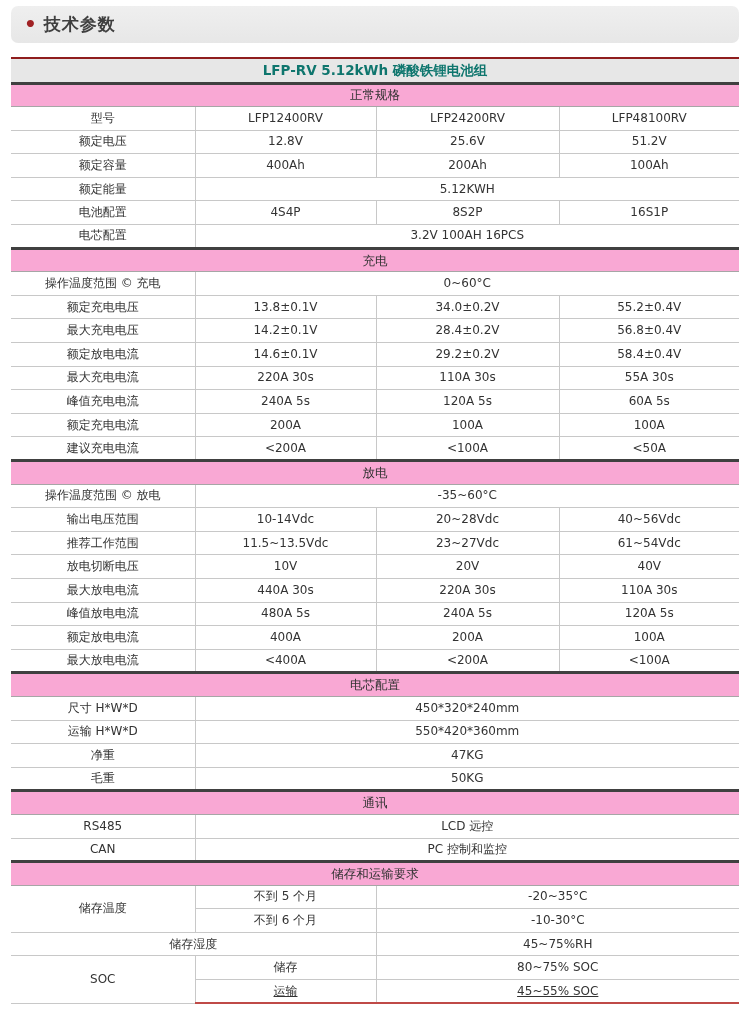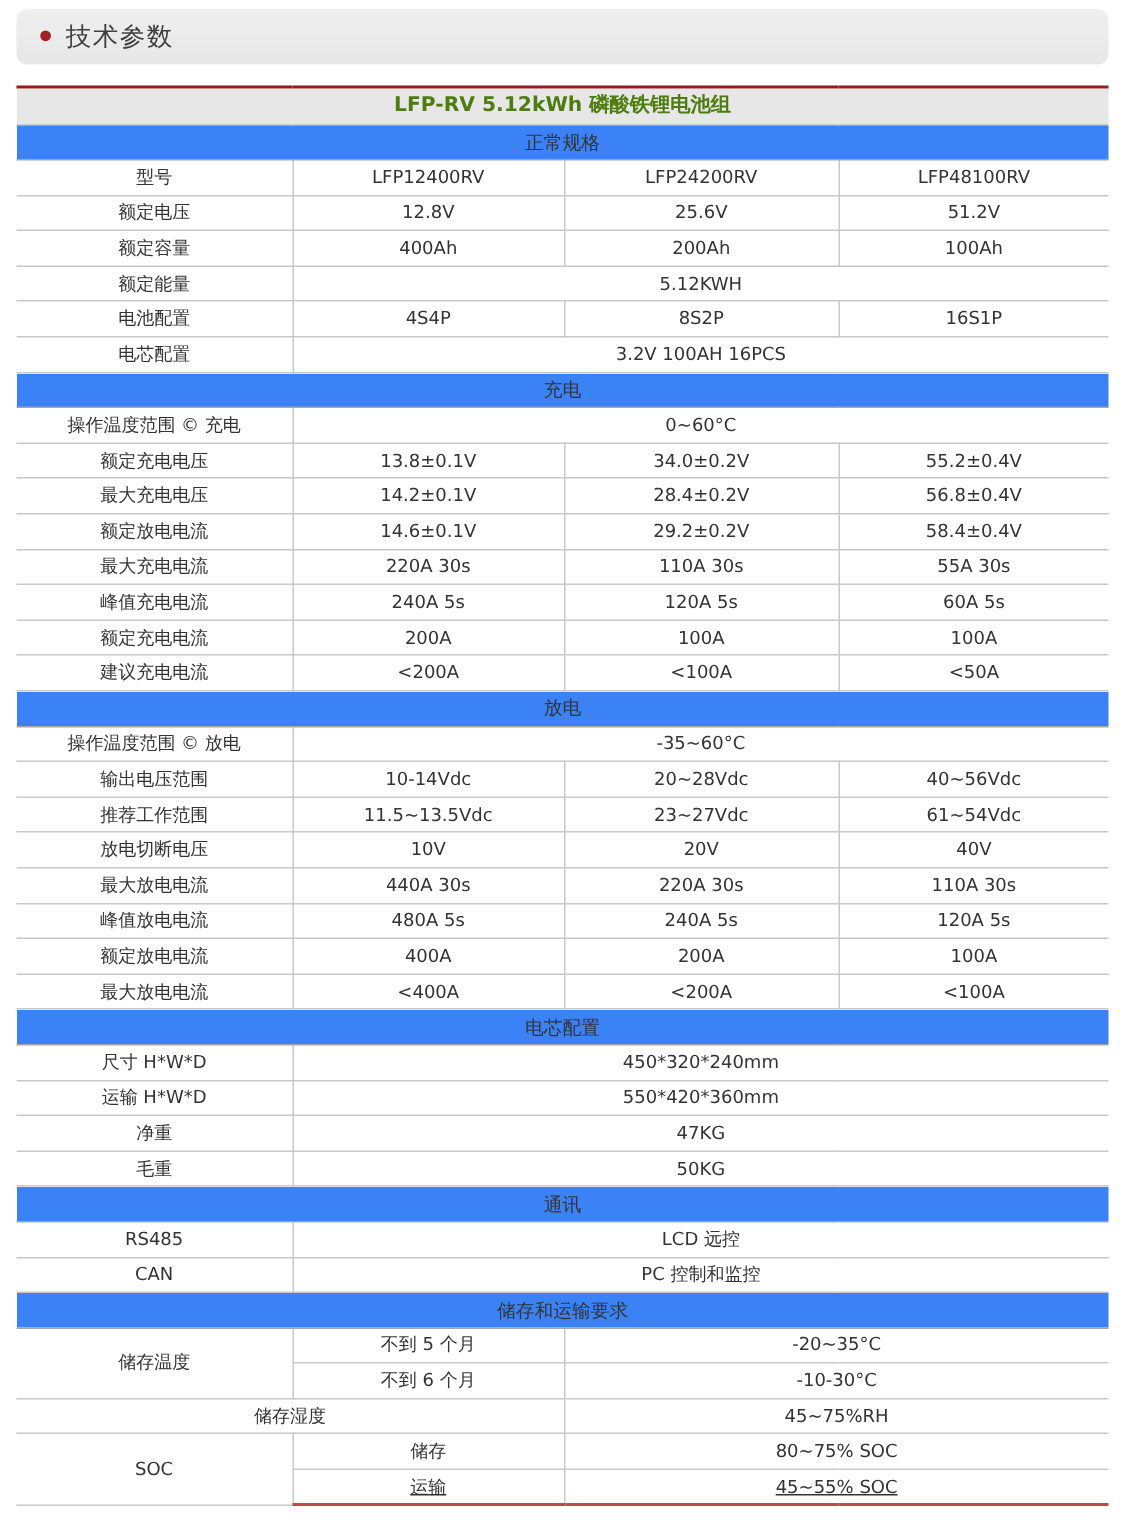--- a/index.html
+++ b/index.html
@@ -27,21 +27,21 @@
   .bullet {
     color: #a02124;
     font-size: 20px;
     font-weight: bold;
     line-height: 1;
     margin-right: 7px;
     margin-top: -2px;
   }
   .header-title {
     font-size: 17px;
-    font-weight: normal;
+    font-weight: bold;
     color: #3f3f3f;
     letter-spacing: 1px;
     text-align: right;
   }
 
   
   table.spec-table {
     position: absolute;
     left: 11px; top: 57px;
     width: 728px;
@@ -64,28 +64,28 @@
   td:last-child  { border-right: none; }
 
   
   tr.title td {
     background: #e7e7e7;
     border-top: 2px solid #8f1d1d;
     border-bottom: 1px solid #a6a6a6;
     border-left: none; border-right: none;
     font-weight: bold;
     font-size: 13.5px;
-    color: #4d7c0f;
+    color: #0f766e;
     height: 25px;
   }
   
   tr.section td {
-    background: #3b82f6;
+    background: #f9a8d4;
     border-left: none; border-right: none;
-    border-top: 1px solid #404040;
+    border-top: 3px solid #404040;
     border-bottom: 1px solid #a6a6a6;
     font-size: 12.5px;
     color: #333333;
   }
   
   tr:last-child td { border-bottom: 2px solid #bf4a47; text-decoration: underline; }
 </style>
 </head>
 <body>
 

